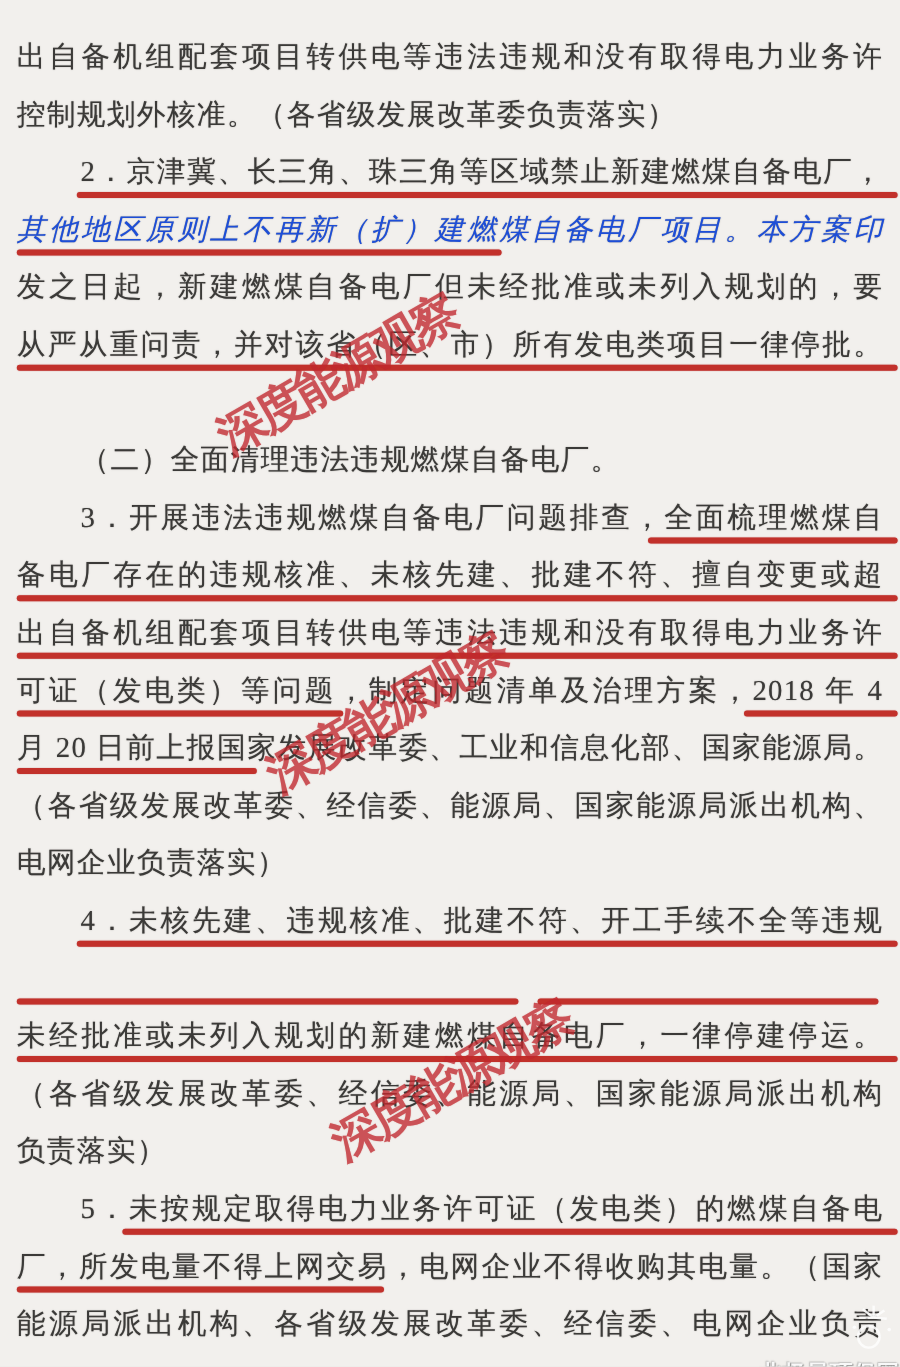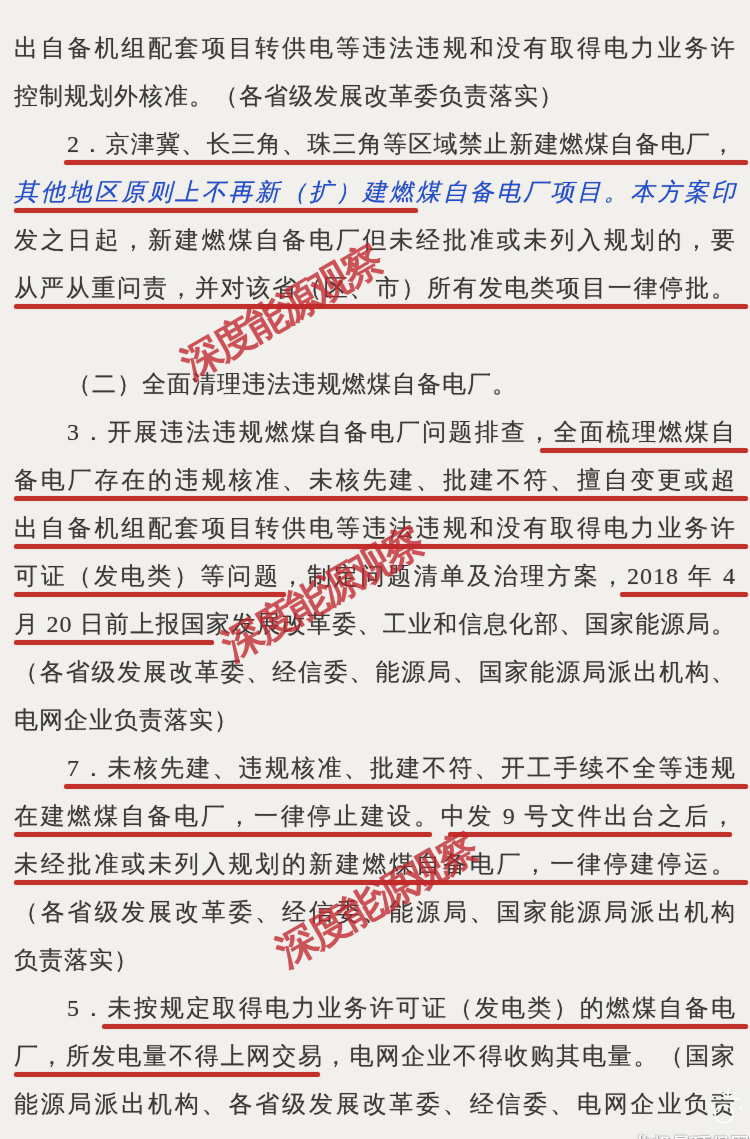--- a/index.html
+++ b/index.html
@@ -64,23 +64,22 @@
       <div class="redline" style="top: 496px; left: 14px; width: 734px; background: rgb(191, 33, 27);"></div>
       <div class="line justify" style="top: 506px; color: rgb(59, 58, 56);">出自备机组配套项目转供电等违法违规和没有取得电力业务许</div>
       <div class="redline" style="top: 544px; left: 14px; width: 734px; background: rgb(191, 33, 27);"></div>
       <div class="line justify" style="top: 554px; color: rgb(59, 58, 56);">可证（发电类）等问题，制定问题清单及治理方案，2018 年 4</div>
       <div class="redline" style="top: 592px; left: 14px; width: 272px; background: rgb(191, 33, 27);"></div>
       <div class="redline" style="top: 592px; left: 620px; width: 128px; background: rgb(191, 33, 27);"></div>
       <div class="line justify" style="top: 602px; color: rgb(59, 58, 56);">月 20 日前上报国家发展改革委、工业和信息化部、国家能源局。</div>
       <div class="redline" style="top: 640px; left: 14px; width: 200px; background: rgb(191, 33, 27);"></div>
       <div class="line justify" style="top: 650px; color: rgb(59, 58, 56);">（各省级发展改革委、经信委、能源局、国家能源局派出机构、</div>
       <div class="line" style="top: 698px; color: rgb(59, 58, 56);">电网企业负责落实）</div>
-      <div class="line justify indent" style="top: 746px; color: rgb(59, 58, 56);">7．未核先建、违规核准、批建不符、开工手续不全等违规</div>
+      <div class="line justify indent" style="top: 746px; color: rgb(59, 58, 56);">4．未核先建、违规核准、批建不符、开工手续不全等违规</div>
       <div class="redline" style="top: 784px; left: 64px; width: 684px; background: rgb(191, 33, 27);"></div>
-      <div class="line justify" style="top: 794px; color: rgb(59, 58, 56);">在建燃煤自备电厂，一律停止建设。中发 9 号文件出台之后，</div>
       <div class="redline" style="top: 832px; left: 14px; width: 418px; background: rgb(191, 33, 27);"></div>
       <div class="redline" style="top: 832px; left: 448px; width: 284px; background: rgb(191, 33, 27);"></div>
       <div class="line justify" style="top: 842px; color: rgb(59, 58, 56);">未经批准或未列入规划的新建燃煤自备电厂，一律停建停运。</div>
       <div class="redline" style="top: 880px; left: 14px; width: 734px; background: rgb(191, 33, 27);"></div>
       <div class="line justify" style="top: 890px; color: rgb(59, 58, 56);">（各省级发展改革委、经信委、能源局、国家能源局派出机构</div>
       <div class="line" style="top: 938px; color: rgb(59, 58, 56);">负责落实）</div>
       <div class="line justify indent" style="top: 986px; color: rgb(59, 58, 56);">5．未按规定取得电力业务许可证（发电类）的燃煤自备电</div>
       <div class="redline" style="top: 1024px; left: 102px; width: 646px; background: rgb(191, 33, 27);"></div>
       <div class="line justify" style="top: 1034px; color: rgb(59, 58, 56);">厂，所发电量不得上网交易，电网企业不得收购其电量。（国家</div>
       <div class="redline" style="top: 1072px; left: 14px; width: 306px; background: rgb(191, 33, 27);"></div>

